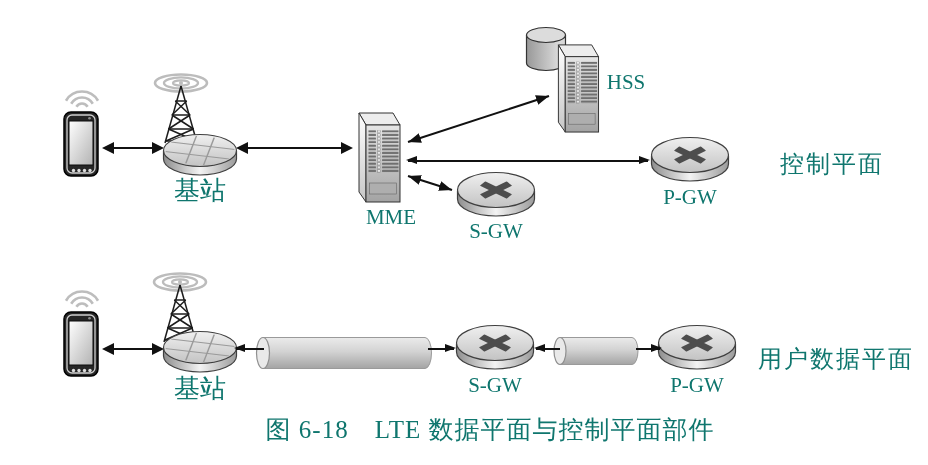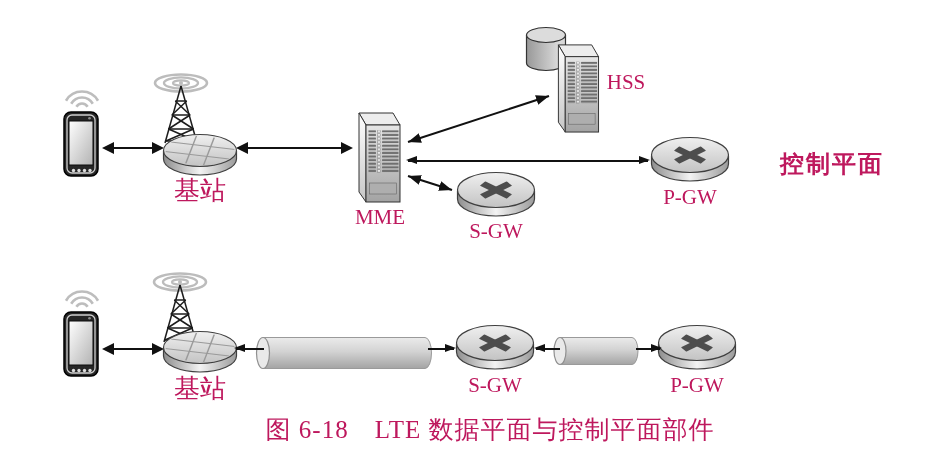--- a/index.html
+++ b/index.html
@@ -1,21 +1,21 @@
 <!DOCTYPE html>
 <html><head>
 <meta charset="utf-8">
 <style>
   html,body{margin:0;padding:0;background:#ffffff;}
   #canvas{position:relative;width:928px;height:465px;background:#ffffff;overflow:hidden;
           font-family:"Liberation Serif","DejaVu Serif",serif;color:#111;}
-  .lbl{position:absolute;text-align:center;color:#be185d;white-space:nowrap;line-height:1.15;}
+  .lbl{position:absolute;text-align:center;color:#0f766e;white-space:nowrap;line-height:1.15;}
   .node-lbl{font-size:21px;}
   .cn-lbl{font-size:26px;}
-  .plane-lbl{font-size:24px;letter-spacing:2px;font-weight:700;}
+  .plane-lbl{font-size:24px;letter-spacing:2px;font-weight:400;}
   .caption{font-size:25px;letter-spacing:1px;}
   
   .arrow{position:absolute;height:12px;}
   .arrow .line{position:absolute;top:4.8px;left:2px;right:2px;height:2.5px;background:#111;}
   .arrow .head{position:absolute;top:0;width:0;height:0;}
   .arrow .head.left{left:0;border-top:6px solid transparent;border-bottom:6px solid transparent;border-right:12px solid #111;}
   .arrow .head.right{right:0;border-top:6px solid transparent;border-bottom:6px solid transparent;border-left:12px solid #111;}
   .arrow.thin{height:10px;}
   .arrow.thin .line{top:4.1px;height:1.7px;}
   .arrow.thin .head.left{border-top-width:4.5px;border-bottom-width:4.5px;border-right-width:11px;}
@@ -182,21 +182,21 @@
 
   <div class="arrow" style="left:236px;top:142px;width:117px">
     <span class="head left"></span>
     <span class="line"></span>
     <span class="head right"></span>
   </div>
 
   <svg class="diag" style="left:352px;top:108px" width="52" height="96">
       <use href="#sym-server"></use>
     </svg>
-  <div class="lbl node-lbl" style="left:345px;top:205px;width:70px">MME</div>
+  <div class="lbl node-lbl" style="left:356px;top:205px;width:70px">MME</div>
 
   <svg class="diag" style="left:402px;top:88px" width="156" height="62">
     <line x1="6" y1="54" x2="147" y2="8" stroke="#111" stroke-width="2" marker-start="url(#mhead)" marker-end="url(#mhead)"></line>
   </svg>
 
   <div class="arrow thin" style="left:406px;top:156px;width:244px">
     <span class="head left"></span>
     <span class="line"></span>
     <span class="head right"></span>
   </div>
@@ -270,16 +270,17 @@
   <div class="arrow thin" style="left:634px;top:344px;width:28px;z-index:3">
     <span class="line"></span>
     <span class="head right"></span>
   </div>
 
   <svg class="diag" style="left:657px;top:324px" width="80" height="48">
       <use href="#sym-router"></use>
     </svg>
   <div class="lbl node-lbl" style="left:653px;top:373px;width:88px">P-GW</div>
 
+  <div class="lbl plane-lbl" style="left:758px;top:346px">用户数据平面</div>
 
   <div class="lbl caption" style="left:52px;top:416px;width:876px">图 6-18　LTE 数据平面与控制平面部件</div>
 
 </div>
 
 </body></html>

